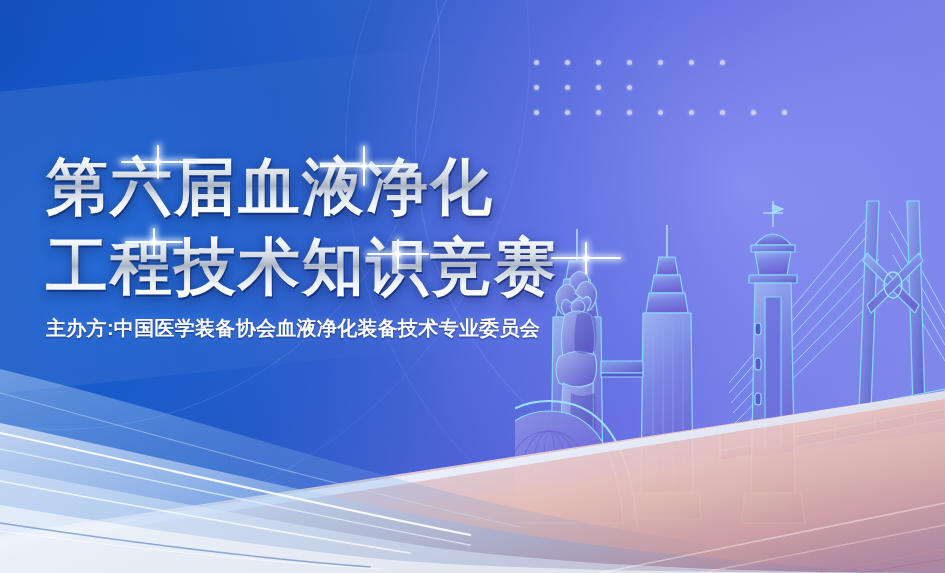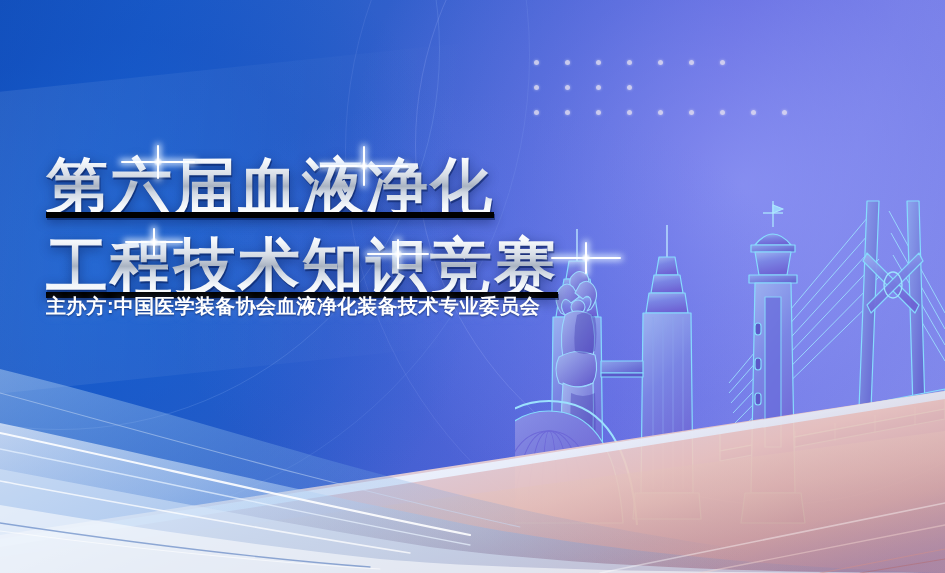--- a/index.html
+++ b/index.html
@@ -70,21 +70,21 @@
 
   
   .city{position:absolute;right:0;bottom:0;width:430px;height:380px;pointer-events:none;}
   .city svg{display:block;width:100%;height:100%;}
 
   
   .ribbons{position:absolute;left:0;bottom:0;width:945px;height:300px;pointer-events:none;overflow:hidden;}
   .ribbons svg{display:block;width:100%;height:100%;}
 
   
-  .title-block{position:absolute;left:46px;top:150px;width:650px;text-decoration:underline;}
+  .title-block{position:absolute;left:46px;top:150px;width:650px;}
   .title-line{
     font-size:62px;
     line-height:74px;
     font-weight:bold;
     letter-spacing:2px;
     white-space:nowrap;
     
     background:linear-gradient(180deg,
         #ffffff 0%,
         #f4f7fb 16%,
@@ -111,21 +111,21 @@
   }
   .spark i.h{height:2px;border-radius:2px;}
   .spark i.v{width:2px;border-radius:2px;}
   .spark b{
     position:absolute;left:50%;top:50%;width:9px;height:9px;border-radius:50%;
     background:radial-gradient(circle,#fff 0%, rgba(255,255,255,.75) 35%, rgba(190,220,255,0) 72%);
     transform:translate(-50%,-50%);
   }
 
   
-  .sub-block{position:absolute;left:46px;top:292px;}
+  .sub-block{position:absolute;left:46px;top:314px;}
   .sub-line{
     color:#ffffff;
     font-size:20px;
     line-height:28px;
     font-weight:bold;
     letter-spacing:.3px;
     white-space:nowrap;
     text-shadow:0 1px 2px rgba(6,24,75,.65), 0 0 10px rgba(150,185,255,.35);
   }
 </style>

